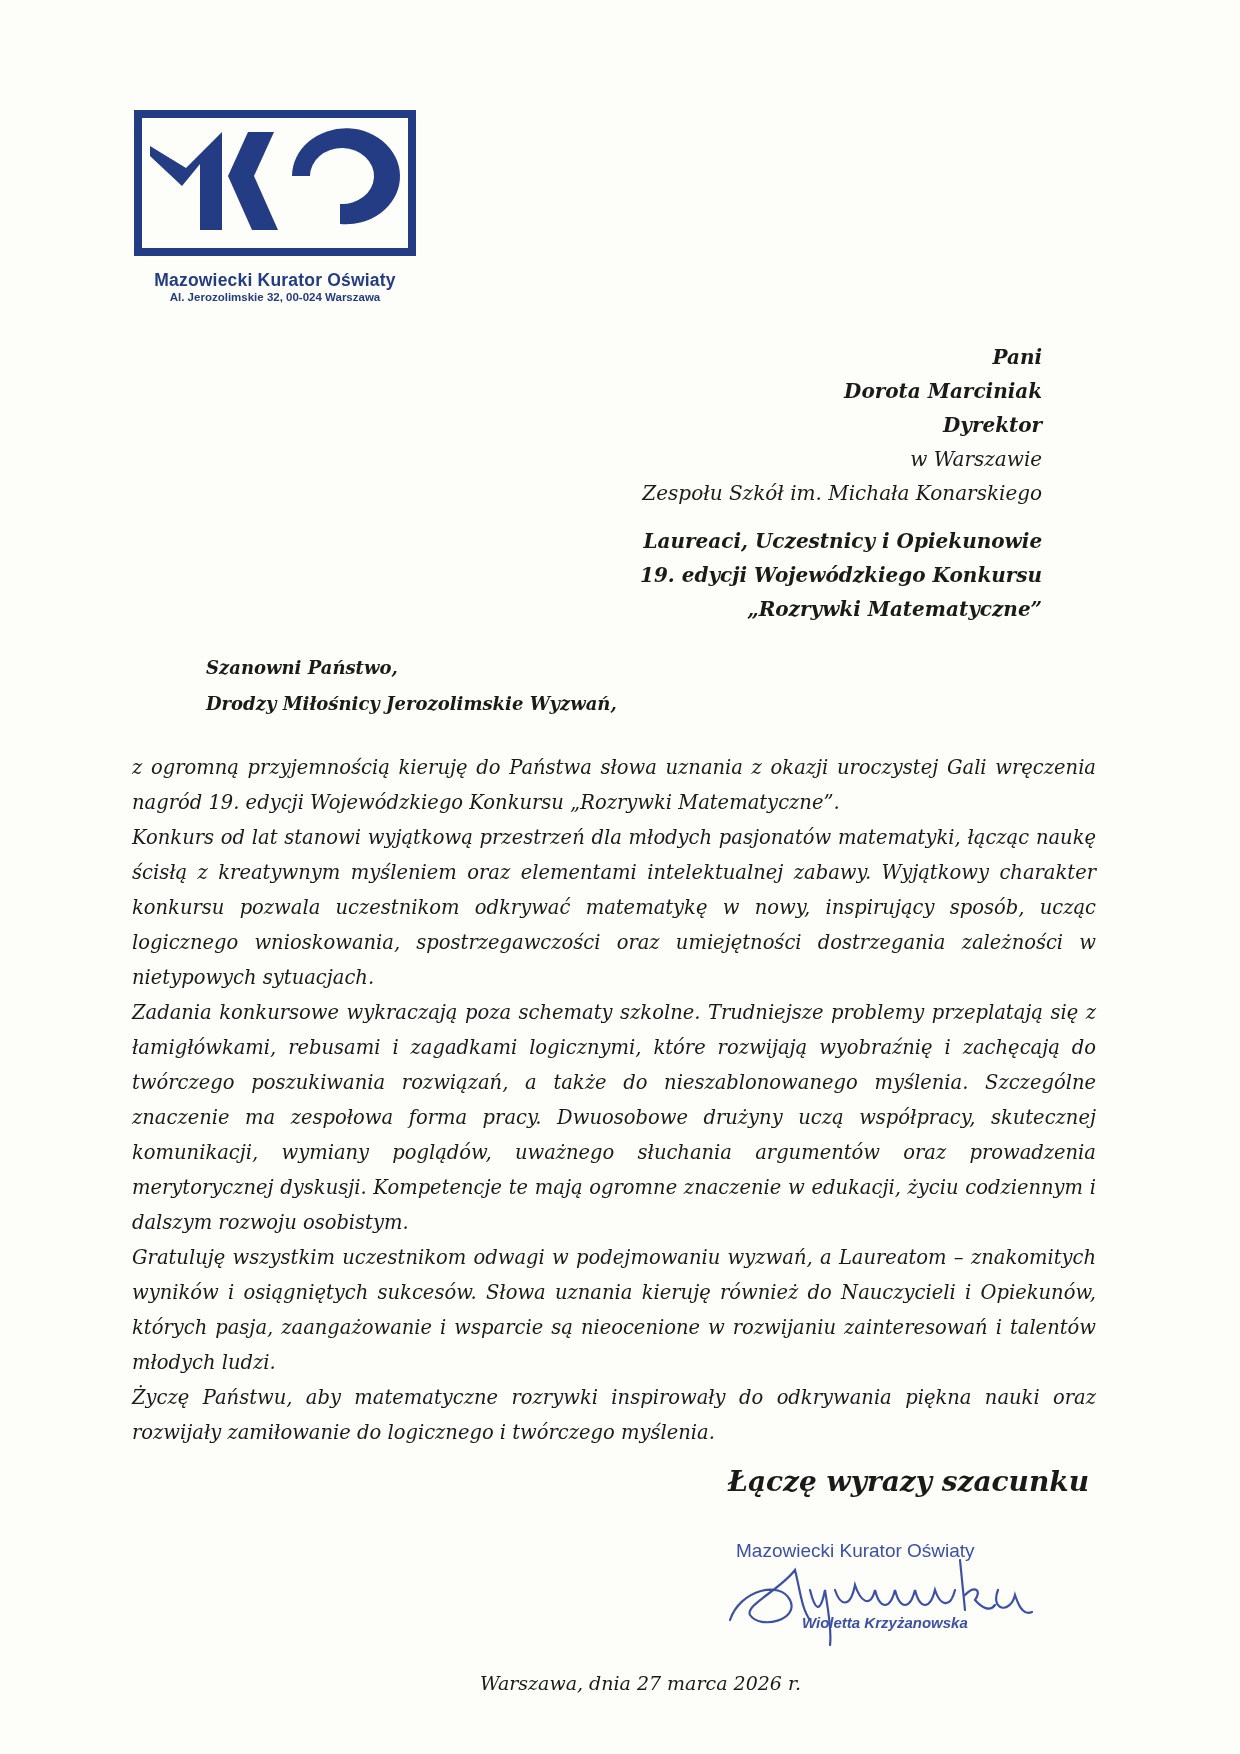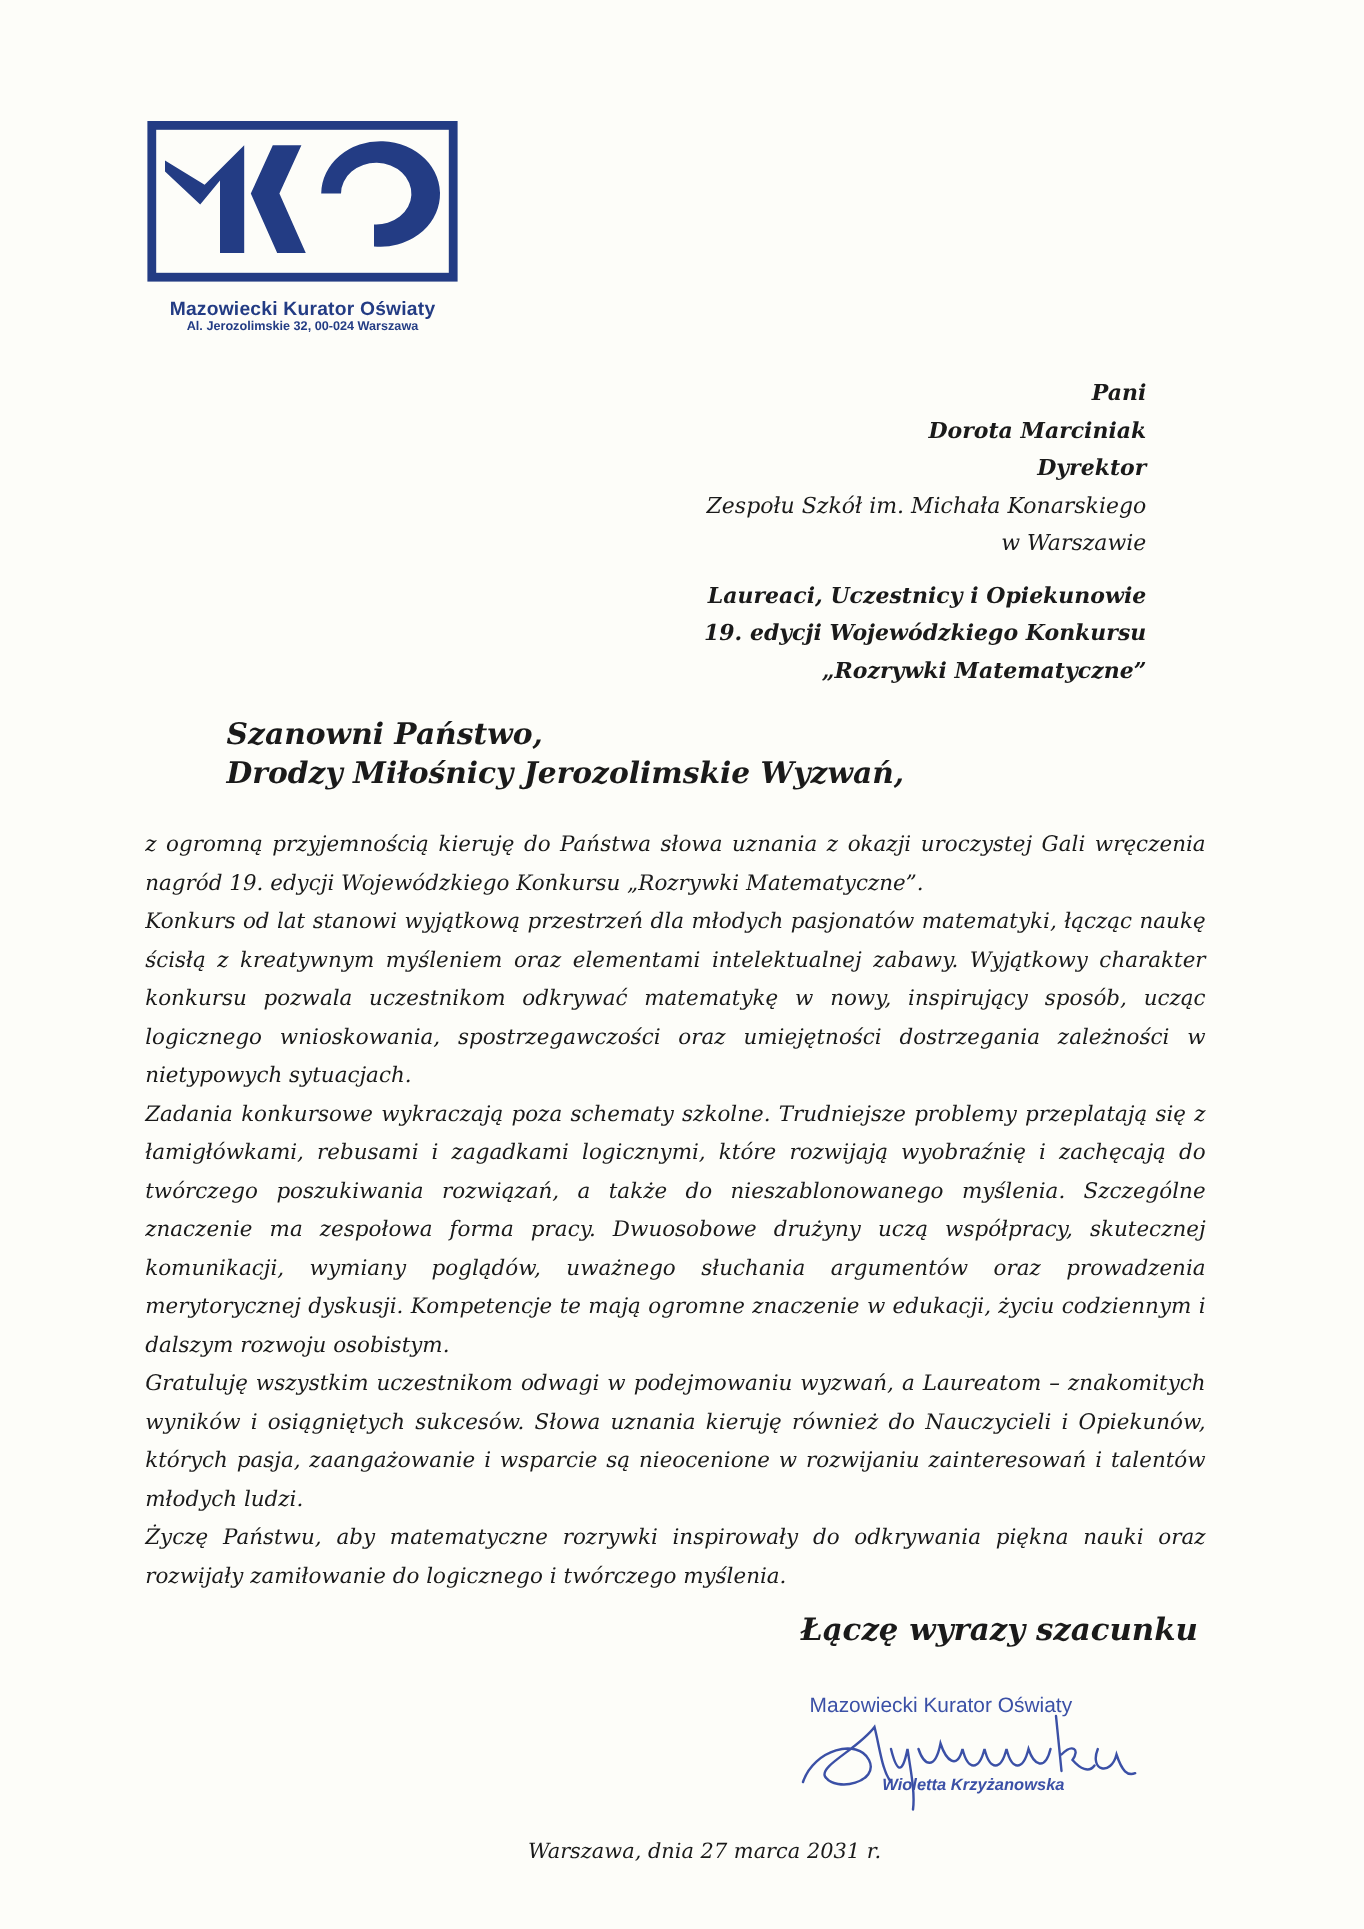--- a/index.html
+++ b/index.html
@@ -37,21 +37,21 @@
     font-style: italic;
   }
   .recipient {
     position: absolute; left: 640px; top: 340px;
     font-size: 20px; line-height: 34px; text-align: right;
   }
   .recipient .b { font-weight: bold; }
   .recipient .gap { height: 14px; }
   .salutation {
     position: absolute; left: 206px; top: 650px;
-    font-size: 27px; line-height: 36px; font-weight: bold; font-style: italic;
+    font-size: 18px; line-height: 36px; font-weight: bold; font-style: italic;
   }
   .body-text {
     position: absolute; left: 132px; top: 750px; width: 964px;
     font-size: 19.5px; line-height: 35px; text-align: justify;
   }
   .body-text p { margin: 0; }
   .closing {
     position: absolute; left: 728px; top: 1465px;
     font-size: 28px; font-weight: bold;
   }
@@ -88,22 +88,22 @@
     <path d="M150 58 A54 48 0 1 1 198 106 L198 86 A32 28 0 1 0 168 58 Z" fill="#233c84"></path>
   </svg>
 </div>
 <div class="logo-name">Mazowiecki Kurator Oświaty</div>
 <div class="logo-addr">Al. Jerozolimskie 32, 00-024  Warszawa</div>
 
 <div class="recipient script">
   <div class="b">Pani</div>
   <div class="b">Dorota Marciniak</div>
   <div class="b">Dyrektor</div>
+  <div>w Warszawie</div>
   <div>Zespołu Szkół im. Michała Konarskiego</div>
-  <div>w Warszawie</div>
   <div class="gap"></div>
   <div class="b">Laureaci, Uczestnicy i Opiekunowie</div>
   <div class="b">19. edycji Wojewódzkiego Konkursu</div>
   <div class="b">„Rozrywki Matematyczne”</div>
 </div>
 
 <div class="salutation script">
   <div>Szanowni Państwo,</div>
   <div>Drodzy Miłośnicy Jerozolimskie Wyzwań,</div>
 </div>
@@ -124,13 +124,13 @@
     <path d="M10 90 C 20 60, 60 50, 70 70 C 80 90, 40 100, 30 85 C 25 75, 60 60, 75 40 C 80 60, 82 80, 90 90
              M 90 60 C 95 80, 100 85, 105 60 C 108 80, 112 100, 110 115
              M 115 60 C 120 75, 130 80, 135 55 C 140 70, 150 80, 155 60 C 160 80, 170 80, 175 60
              C 180 80, 190 80, 195 60 C 200 80, 210 80, 215 60 C 220 75, 230 80, 235 60
              M 240 30 L 245 80 M 245 65 C 255 55, 262 60, 255 70 C 262 78, 270 82, 275 75
              M 278 60 C 270 80, 290 85, 295 65 C 300 80, 305 85, 312 82" fill="none" stroke="#3b50a6" stroke-width="2.2" stroke-linecap="round"></path>
   </svg>
   <div class="stamp-name">Wioletta Krzyżanowska</div>
 </div>
 
-<div class="date-line script">Warszawa, dnia 27 marca 2031 r.</div>
+<div class="date-line script">Warszawa, dnia 27 marca 2026 r.</div>
 
 </body></html>

